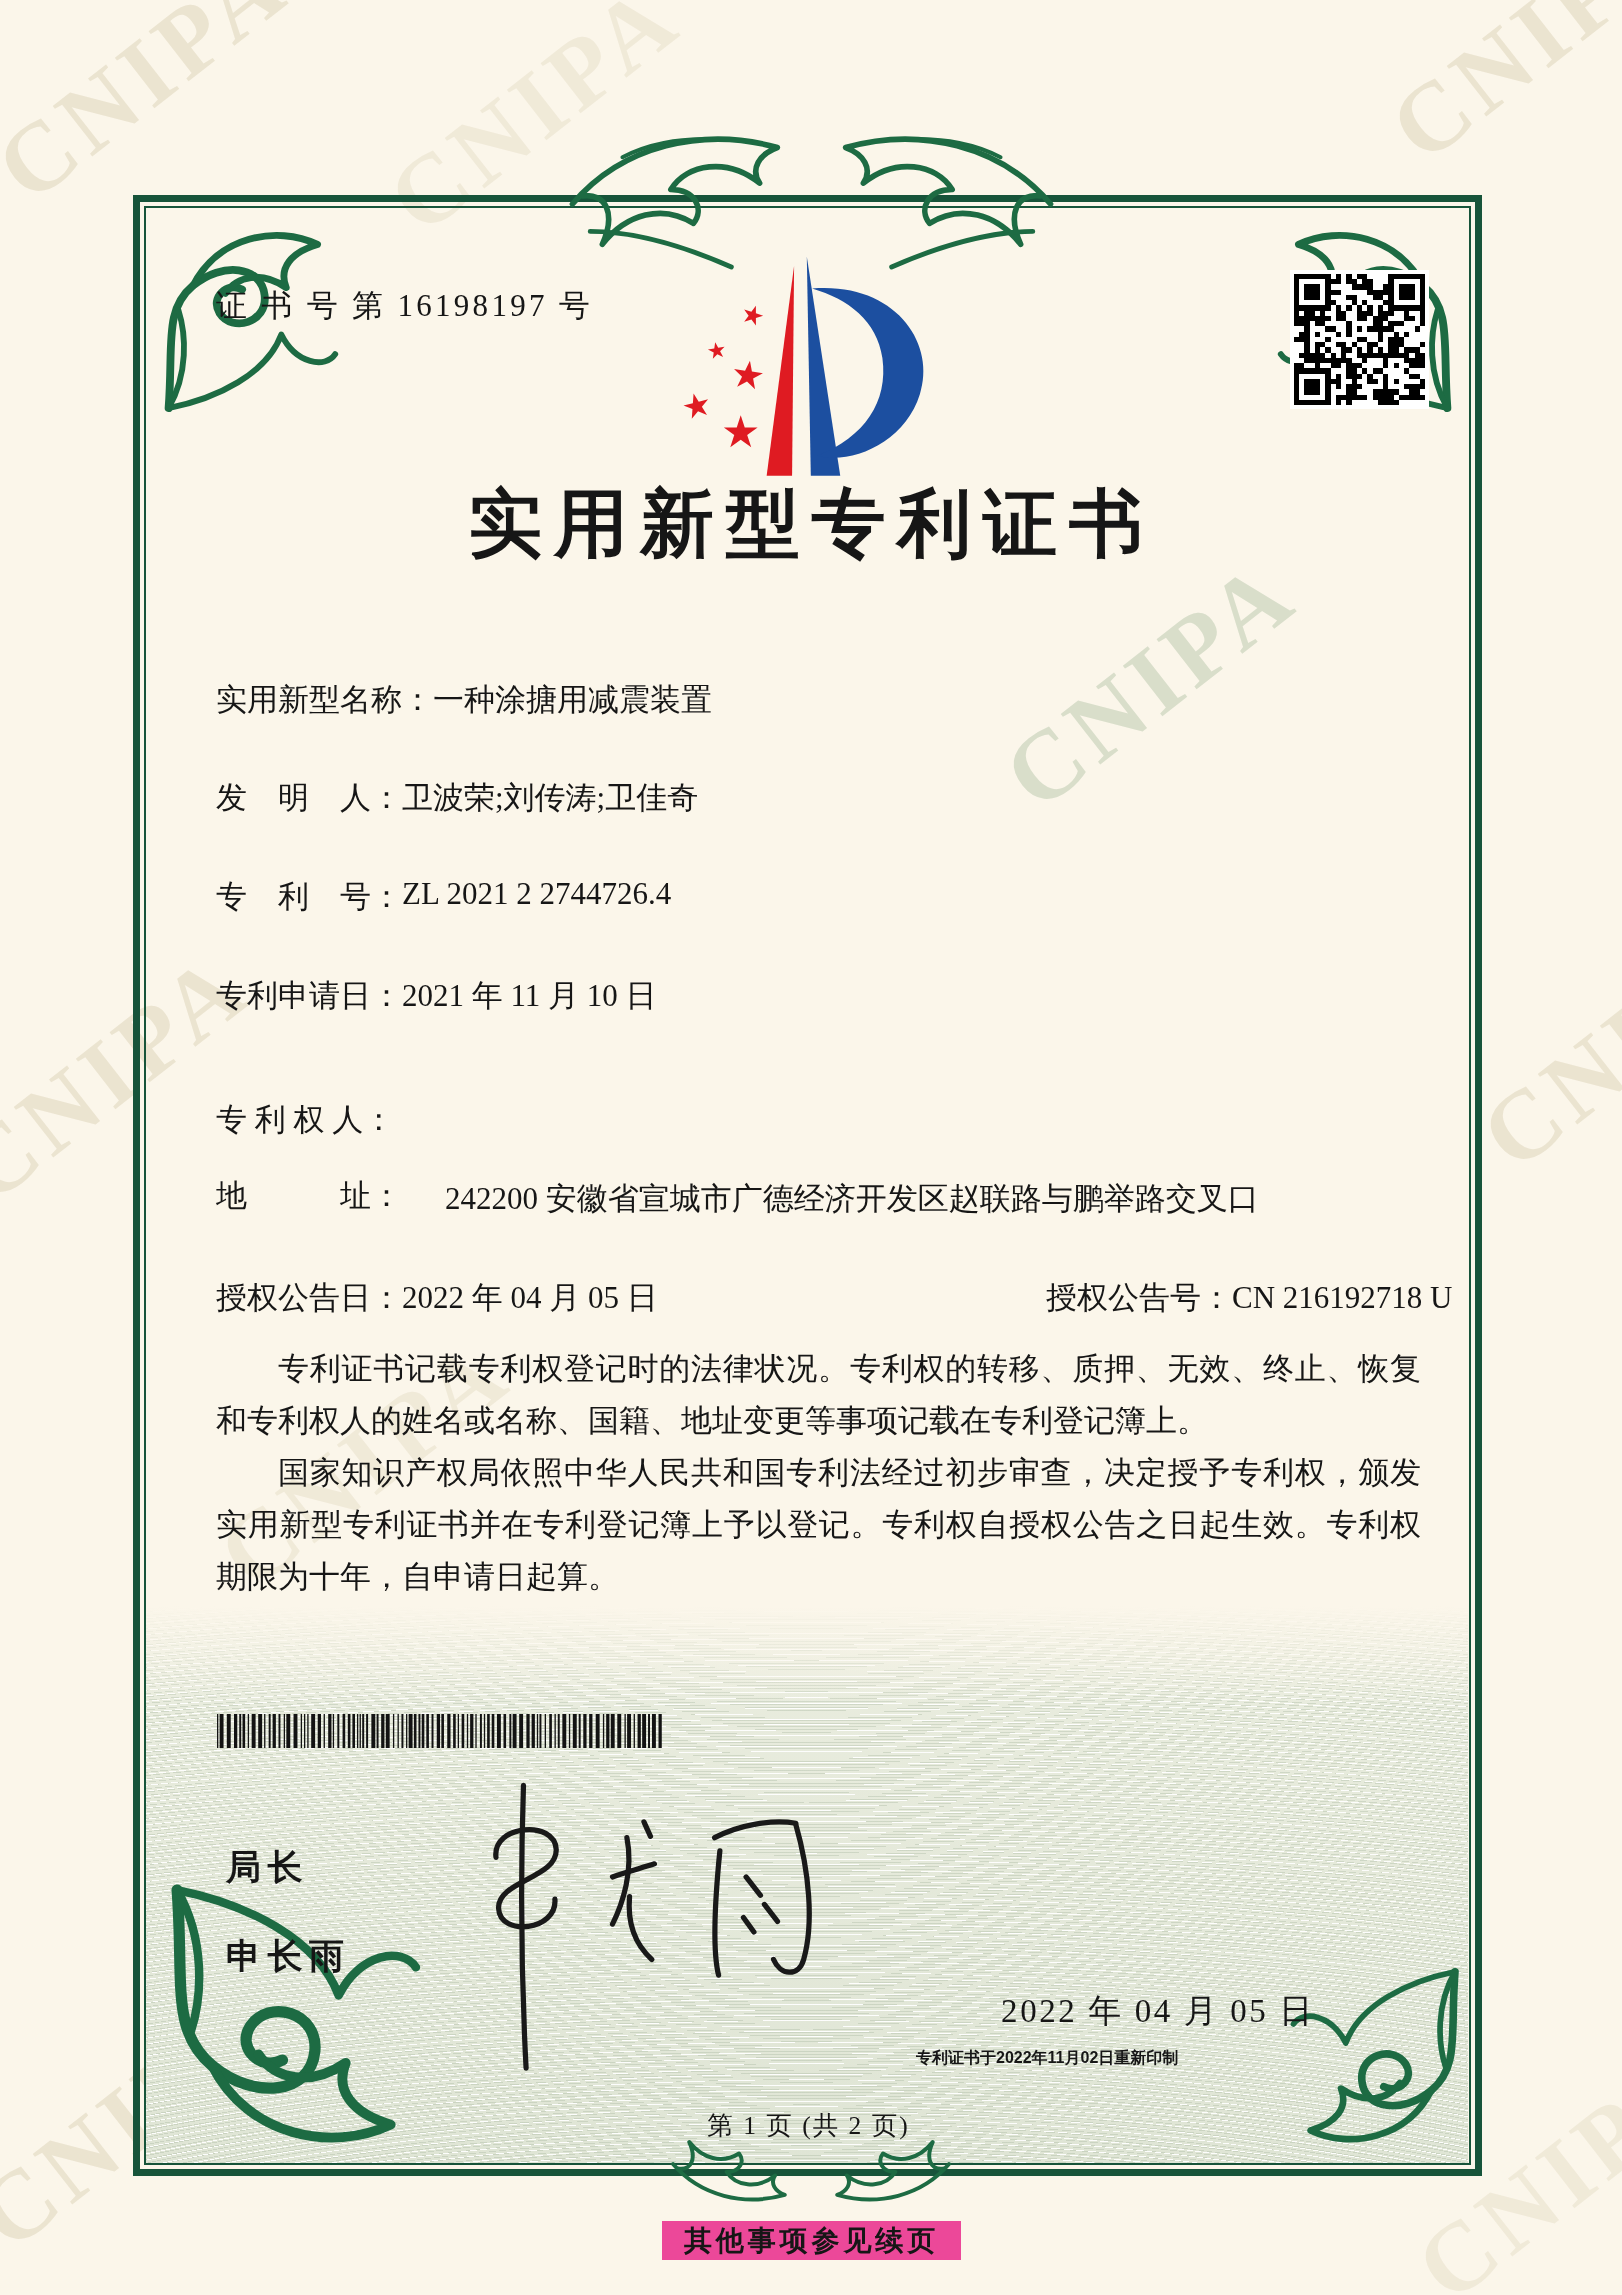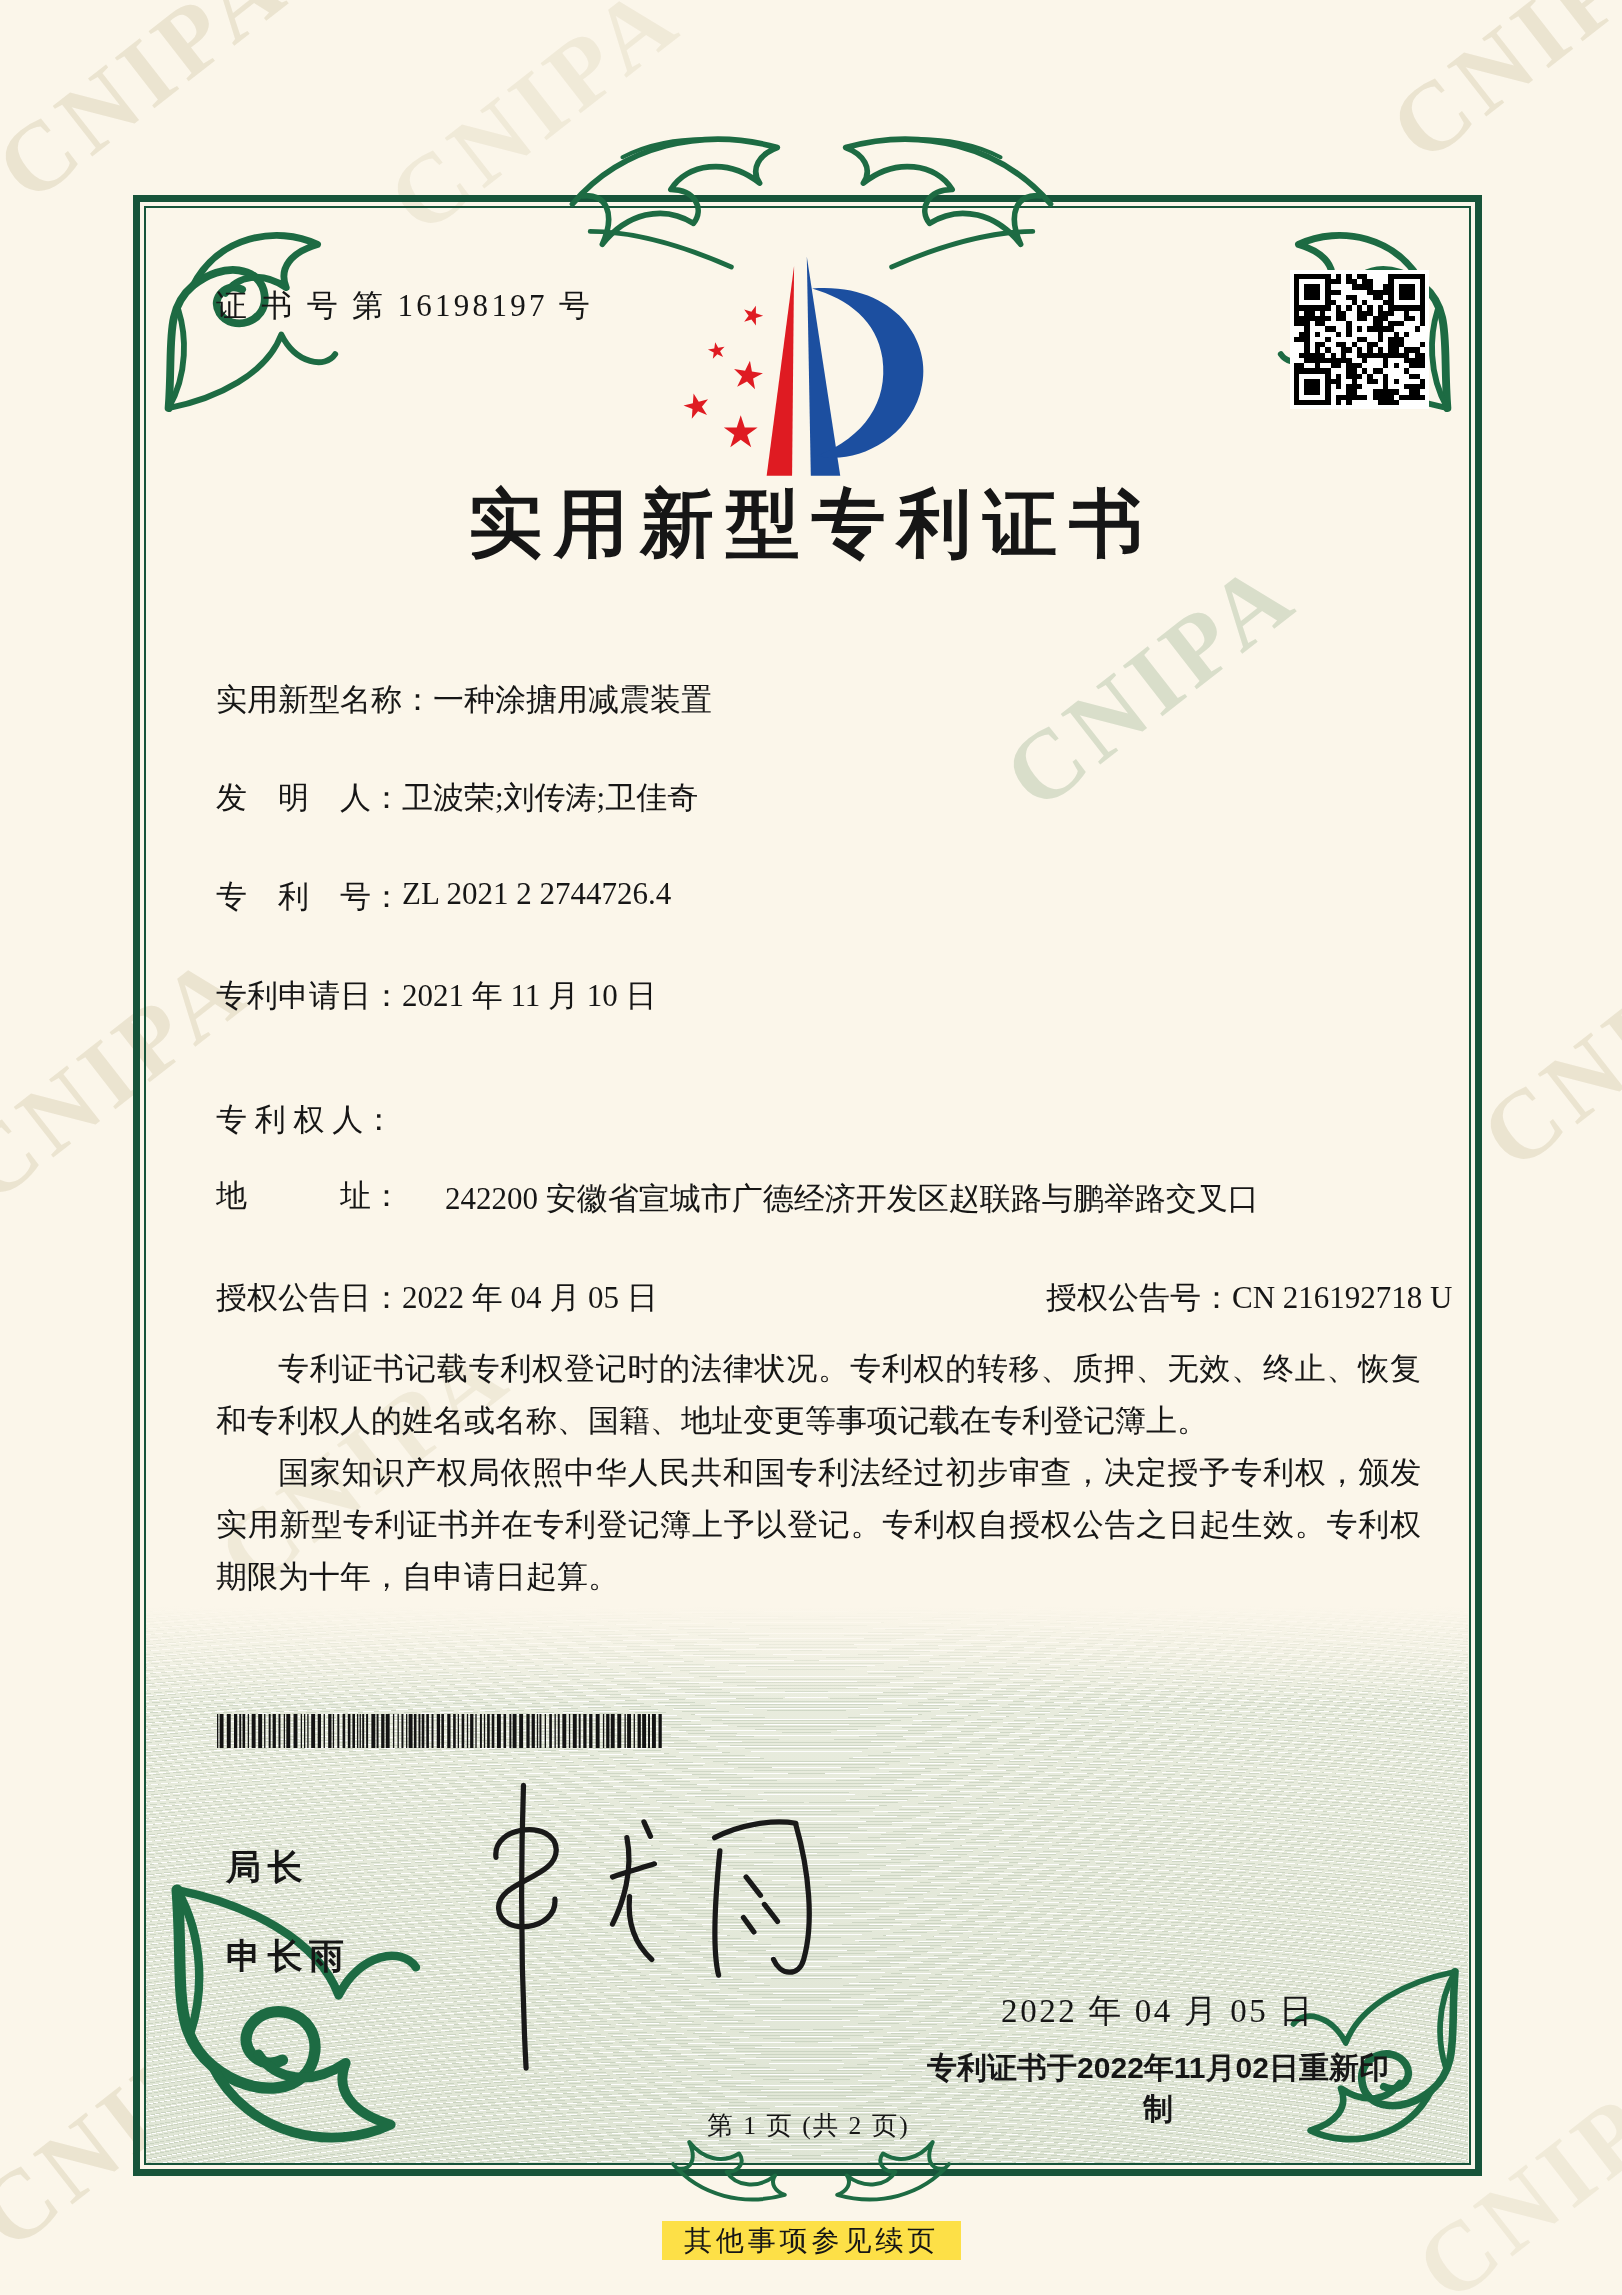--- a/index.html
+++ b/index.html
@@ -91,25 +91,25 @@
   .barcode svg{width:100%;height:100%;display:block;}
   .barcode rect{fill:#131313;}
 
   
   .sig-label{position:absolute;left:226px;font-family:"Liberation Sans","DejaVu Sans",sans-serif;font-weight:bold;font-size:35px;letter-spacing:6.5px;}
   .sig{position:absolute;left:458px;top:1759px;width:419px;height:321px;}
   .sig path{fill:none;stroke:#191919;stroke-width:8;stroke-linecap:round;stroke-linejoin:round;}
 
   
   .issue-date{position:absolute;left:916px;top:1989px;width:484px;text-align:center;font-size:33px;letter-spacing:2.6px;}
-  .reprint{position:absolute;left:916px;top:2048px;width:484px;text-align:center;
-    font-family:"Liberation Sans","DejaVu Sans",sans-serif;font-weight:bold;font-size:30px;}
+  .reprint{position:absolute;left:916px;top:2048px;width:484px;
+    font-family:"Liberation Sans","DejaVu Sans",sans-serif;font-weight:bold;font-size:16px;}
   .page-info{position:absolute;left:147px;top:2108px;width:1323px;text-align:center;font-size:25.5px;letter-spacing:2px;}
   .continuation{position:absolute;left:0;top:2222px;width:1623px;text-align:center;font-size:28px;letter-spacing:3.9px;}
-  .continuation span{background:#fde047;padding:3.9px 22px;}
+  .continuation span{background:#ec4899;padding:3.9px 22px;font-weight:bold;}
 </style>
 </head>
 <body>
 
 <div class="wm" style="left:-26px;top:19.6px;">CNIPA</div>
 <div class="wm faint" style="left:366px;top:52px;">CNIPA</div>
 <div class="wm" style="left:1368px;top:-19.6px;">CNIPA</div>
 <div class="wm green" style="left:982px;top:628px;">CNIPA</div>
 <div class="wm" style="left:1459px;top:988px;">CNIPA</div>
 <div class="wm" style="left:-65px;top:1021px;">CNIPA</div>

